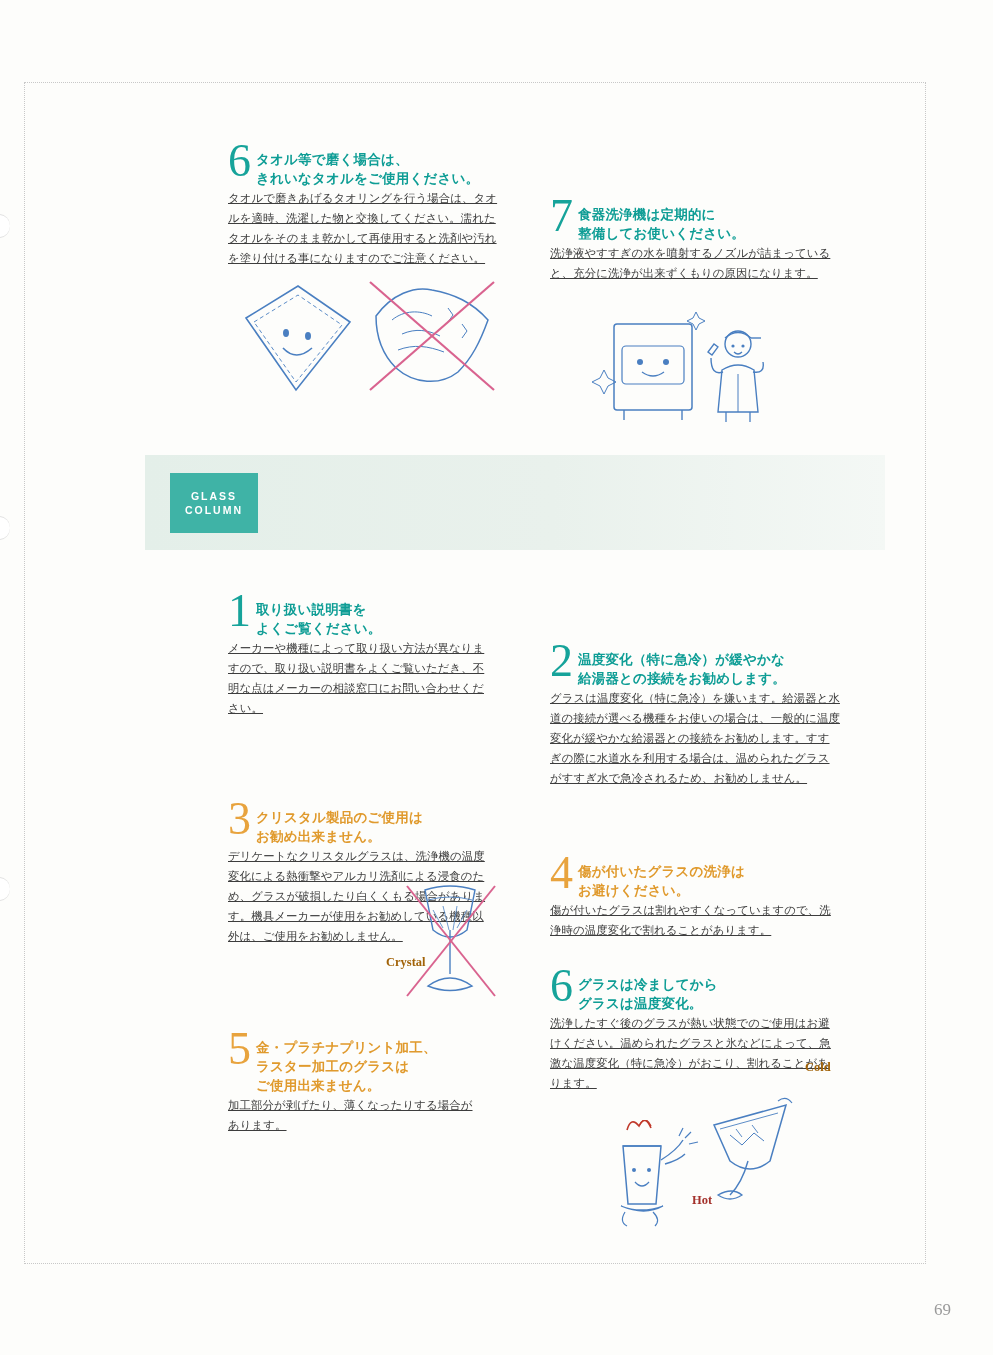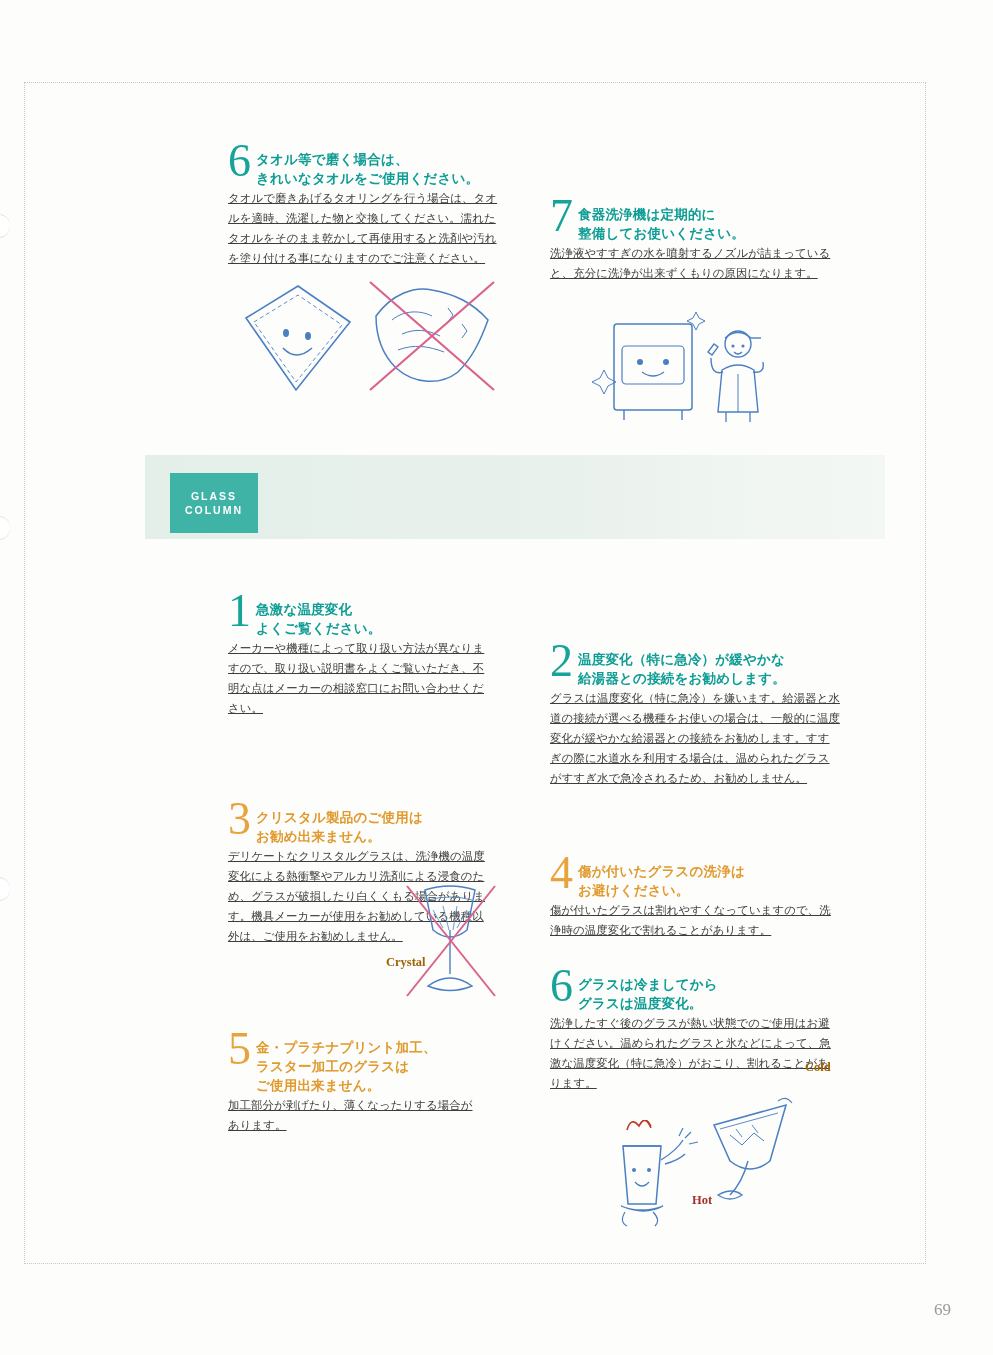--- a/index.html
+++ b/index.html
@@ -72,21 +72,21 @@
     line-height: 20px;
     color: #3d3d3d;
     letter-spacing: .1px;
     text-decoration: underline;
   }
 
   
   .banner {
     position: absolute;
     left: 145px; top: 455px;
-    width: 740px; height: 84px;
+    width: 740px; height: 95px;
     background: linear-gradient(to right, #e4efe9 0%, #e9f1ec 55%, #f4f8f5 100%);
   }
   .banner-badge {
     position: absolute;
     left: 25px; top: 18px;
     width: 88px; height: 60px;
     background: #3fb3a6;
     color: #ffffff;
     font-size: 10.5px;
     font-weight: bold;
@@ -209,21 +209,21 @@
   <div class="banner">
     <div class="banner-badge">
       <span>GLASS</span>
       <span>COLUMN</span>
     </div>
   </div>
 
   <div class="block" style="left:228px; top:600px; width:262px;">
     <div class="num t">1</div>
     <div class="head t">
-      <div>急激な温度変化</div>
+      <div>取り扱い説明書を</div>
       <div>よくご覧ください。</div>
     </div>
     <div class="body">メーカーや機種によって取り扱い方法が異なりますので、取り扱い説明書をよくご覧いただき、不明な点はメーカーの相談窓口にお問い合わせください。</div>
   </div>
 
   <div class="block" style="left:550px; top:650px; width:290px;">
     <div class="num t">2</div>
     <div class="head t">
       <div>温度変化（特に急冷）が緩やかな</div>
       <div>給湯器との接続をお勧めします。</div>

